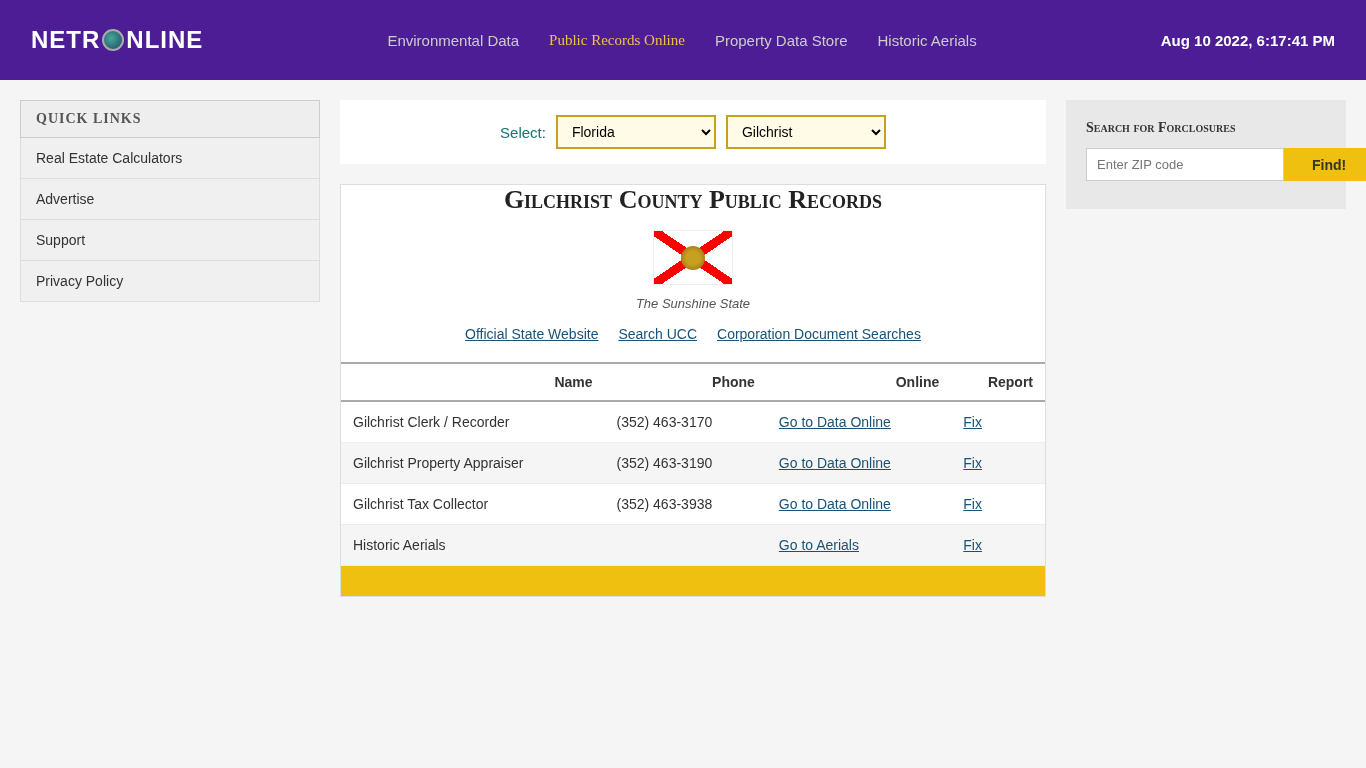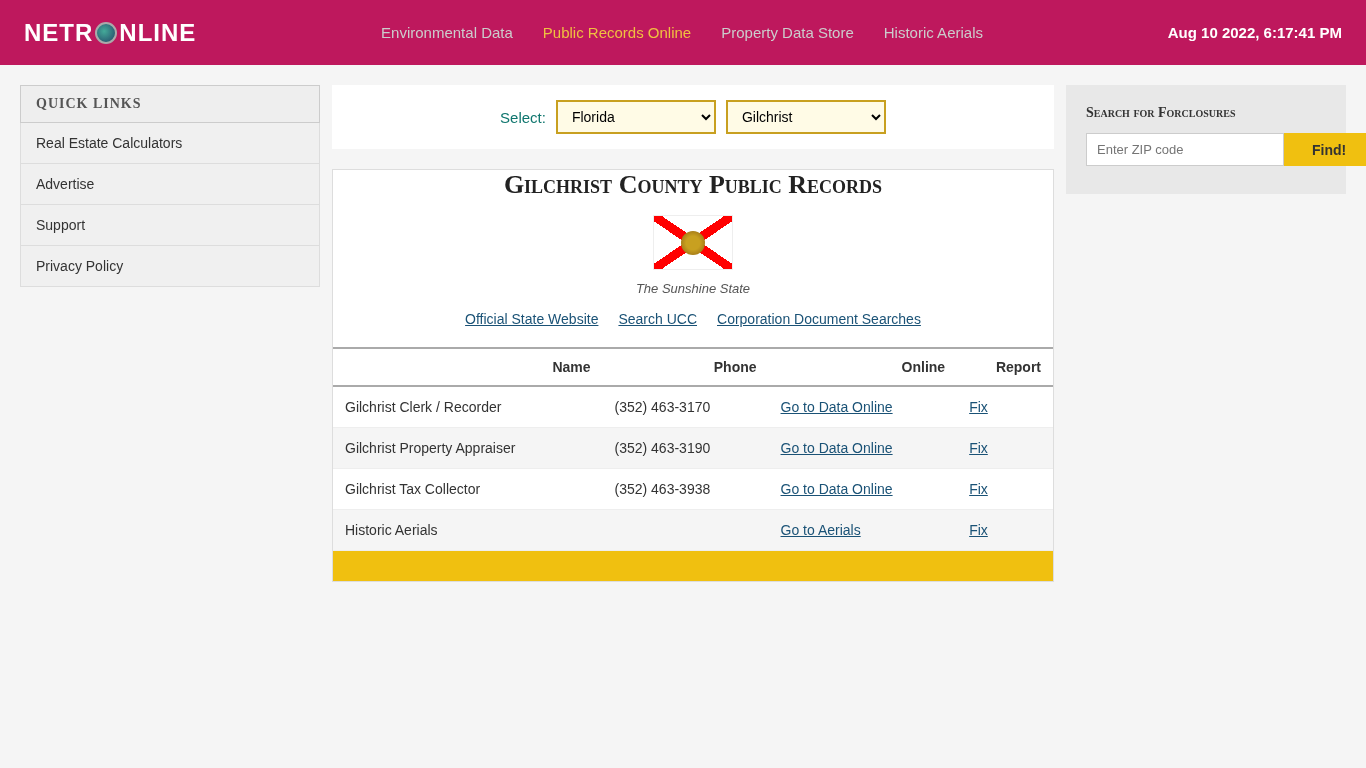--- a/index.html
+++ b/index.html
@@ -1,24 +1,24 @@
 <!DOCTYPE html>
 <html><head>
   <meta charset="utf-8">
   <style>
     * { box-sizing: border-box; margin: 0; padding: 0; }
     body { font-family: Arial, sans-serif; font-size: 14px; background: #f5f5f5; }
 
     
     .header {
-      background: #be185d;
+      background: #4c1d95;
       display: flex;
       align-items: center;
-      padding: 0 24px;
-      height: 65px;
+      padding: 0 31px;
+      height: 80px;
       justify-content: space-between;
     }
     .header-logo {
       color: white;
       font-size: 24px;
       font-weight: bold;
       letter-spacing: 1px;
       display: flex;
       align-items: center;
     }
@@ -37,34 +37,35 @@
       align-items: center;
       gap: 30px;
     }
     .header-nav a {
       color: #ccc;
       text-decoration: none;
       font-size: 15px;
     }
     .header-nav a.active {
       color: #f0c040;
+      font-family: Liberation Serif, serif;
     }
     .header-datetime {
       color: white;
       font-size: 15px;
       font-weight: bold;
     }
 
     
     .main-wrapper {
       display: flex;
       max-width: 1366px;
       margin: 0 auto;
       padding: 20px;
-      gap: 12px;
+      gap: 20px;
     }
 
     
     .sidebar {
       width: 300px;
       flex-shrink: 0;
     }
     .sidebar-title {
       font-family: Georgia, serif;
       font-size: 14px;

